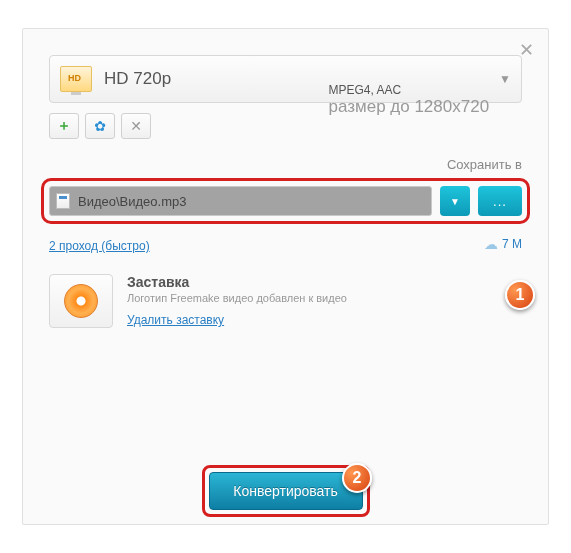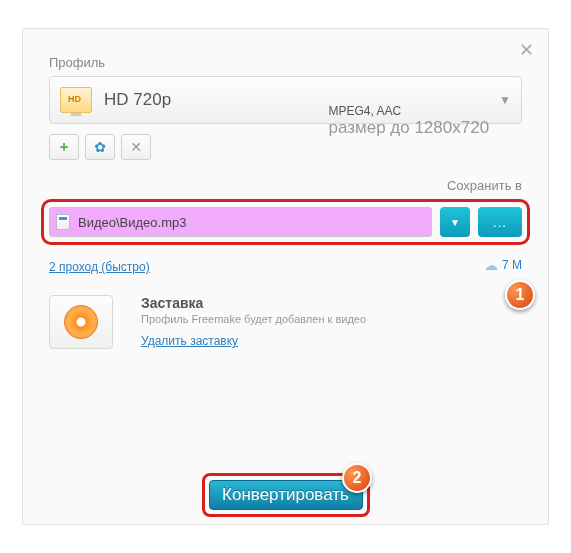--- a/index.html
+++ b/index.html
@@ -18,53 +18,52 @@
 .profile-spec .size { font-size: 17px; color: #999; }
 .chevron { color: #999; font-size: 12px; }
 .tool-row { display: flex; gap: 6px; margin-top: 10px; }
 .tool-btn { width: 30px; height: 26px; background: linear-gradient(#fdfdfd,#f0f0f0); border: 1px solid #d0d0d0; border-radius: 3px; display: flex; align-items: center; justify-content: center; cursor: pointer; font-size: 14px; }
 .plus { color: #3aa83a; font-weight: bold; }
 .gear { color: #2a8fd4; }
 .cross { color: #999; }
 .save-section { margin-top: 18px; text-align: right; }
 .highlight-1 { border: 3px solid #d62020; border-radius: 10px; padding: 5px; margin: 0 -8px; }
 .save-row { display: flex; gap: 8px; align-items: center; }
-.path-input { flex: 1; display: flex; align-items: center; background: #f0abfc; border: 1px solid #c8c8c8; border-radius: 3px; height: 30px; padding: 0 6px; }
+.path-input { flex: 1; display: flex; align-items: center; background: #a3a3a3; border: 1px solid #c8c8c8; border-radius: 3px; height: 30px; padding: 0 6px; }
 .file-icon { width: 14px; height: 16px; background: linear-gradient(#fff,#eee); border: 1px solid #bbb; position: relative; margin-right: 8px; }
 .file-icon::after { content: ""; position: absolute; top: 2px; left: 2px; right: 2px; height: 3px; background: #4a90d0; }
 .path-text { font-size: 13px; color: #444; }
 .dd-btn { width: 30px; height: 30px; background: linear-gradient(#1ec4dc,#0d9ab8); border-radius: 4px; display: flex; align-items: center; justify-content: center; cursor: pointer; color: #fff; font-size: 10px; }
 .browse-btn { width: 44px; height: 30px; background: linear-gradient(#1ec4dc,#0d9ab8); border-radius: 4px; display: flex; align-items: center; justify-content: center; cursor: pointer; color: #fff; font-size: 13px; letter-spacing: 1px; }
 .marker { position: absolute; width: 30px; height: 30px; border-radius: 50%; background: radial-gradient(circle at 30% 30%, #ff9850, #d84010); border: 2px solid #fff; box-shadow: 0 2px 4px rgba(0,0,0,0.4); color: #fff; font-weight: bold; font-size: 16px; display: flex; align-items: center; justify-content: center; z-index: 10; }
 .m1 { top: 280px; right: 36px; }
 .m2 { bottom: 60px; left: 342px; }
 .pass-row { margin-top: 12px; display: flex; align-items: flex-start; }
 .pass-link { color: #2a7fc4; font-size: 12px; text-decoration: underline; cursor: pointer; }
 .pass-right { margin-left: auto; color: #2a7fc4; font-size: 12px; display: flex; align-items: center; gap: 4px; }
 .cloud { color: #9cc8e8; font-size: 14px; }
 .details { font-size: 10px; color: #aaa; margin-top: 2px; margin-left: 14px; }
 .tree-l { display: inline-block; width: 10px; height: 10px; border-left: 1px solid #ccc; border-bottom: 1px solid #ccc; margin-right: 4px; vertical-align: middle; position: relative; top: -3px; }
-.splash-row { display: flex; gap: 28px; margin-top: 20px; align-items: flex-start; }
+.splash-row { display: flex; gap: 14px; margin-top: 20px; align-items: flex-start; }
 .splash-thumb { width: 64px; height: 54px; background: linear-gradient(#fdfdfd,#f0f0f0); border: 1px solid #d8d8d8; border-radius: 4px; display: flex; align-items: center; justify-content: center; }
 .disc { width: 34px; height: 34px; border-radius: 50%; background: radial-gradient(circle at 50% 50%, #fff 0%, #fff 18%, #ff8c1a 22%, #ffb050 55%, #ff8c1a 100%); border: 1px solid #e08030; position: relative; }
 .splash-info .title { font-size: 14px; color: #555; font-weight: bold; margin-bottom: 2px; }
 .splash-info .desc { font-size: 11px; color: #999; margin-bottom: 6px; }
 .splash-info .remove { font-size: 12px; color: #2a7fc4; text-decoration: underline; cursor: pointer; text-align: center; }
 .footer { position: absolute; bottom: 36px; left: 0; right: 0; display: flex; justify-content: center; }
 .highlight-2 { border: 3px solid #d62020; border-radius: 8px; padding: 4px; }
-.convert-btn { width: 154px; height: 30px; background: linear-gradient(#2bb5d4,#0e7fa4); border: 1px solid #0a6a8c; border-radius: 4px; color: #fff; font-size: 17px; display: flex; align-items: center; justify-content: center; cursor: pointer; text-shadow: 0 -1px 0 rgba(0,0,0,0.3); }
+.convert-btn { width: 154px; height: 38px; background: linear-gradient(#2bb5d4,#0e7fa4); border: 1px solid #0a6a8c; border-radius: 4px; color: #fff; font-size: 14px; display: flex; align-items: center; justify-content: center; cursor: pointer; text-shadow: 0 -1px 0 rgba(0,0,0,0.3); }
 </style>
 </head>
 <body>
 
 <div class="dialog">
   <div class="close-x">✕</div>
   <div class="content">
 
-    <div class="label">Профиль</div>
     <div class="profile-row">
       <div class="profile-icon"></div>
       <div class="profile-name">HD 720p</div>
       <div class="profile-spec">
         <div class="codec">MPEG4, AAC</div>
         <div class="size">размер до 1280x720</div>
       </div>
       <div class="chevron">▼</div>
     </div>
 
@@ -105,21 +104,21 @@
         <span>7 М</span>
       </div>
     </div>
 
     <div class="splash-row">
       <div class="splash-thumb">
         <div class="disc"></div>
       </div>
       <div class="splash-info">
         <div class="title">Заставка</div>
-        <div class="desc">Профиль Freemake будет добавлен к видео</div>
+        <div class="desc">Логотип Freemake видео добавлен к видео</div>
         <span class="remove">Удалить заставку</span>
       </div>
     </div>
 
   </div>
 </div>
 
 <div class="footer">
   <div class="highlight-2">
     <div class="convert-btn">Конвертировать</div>

